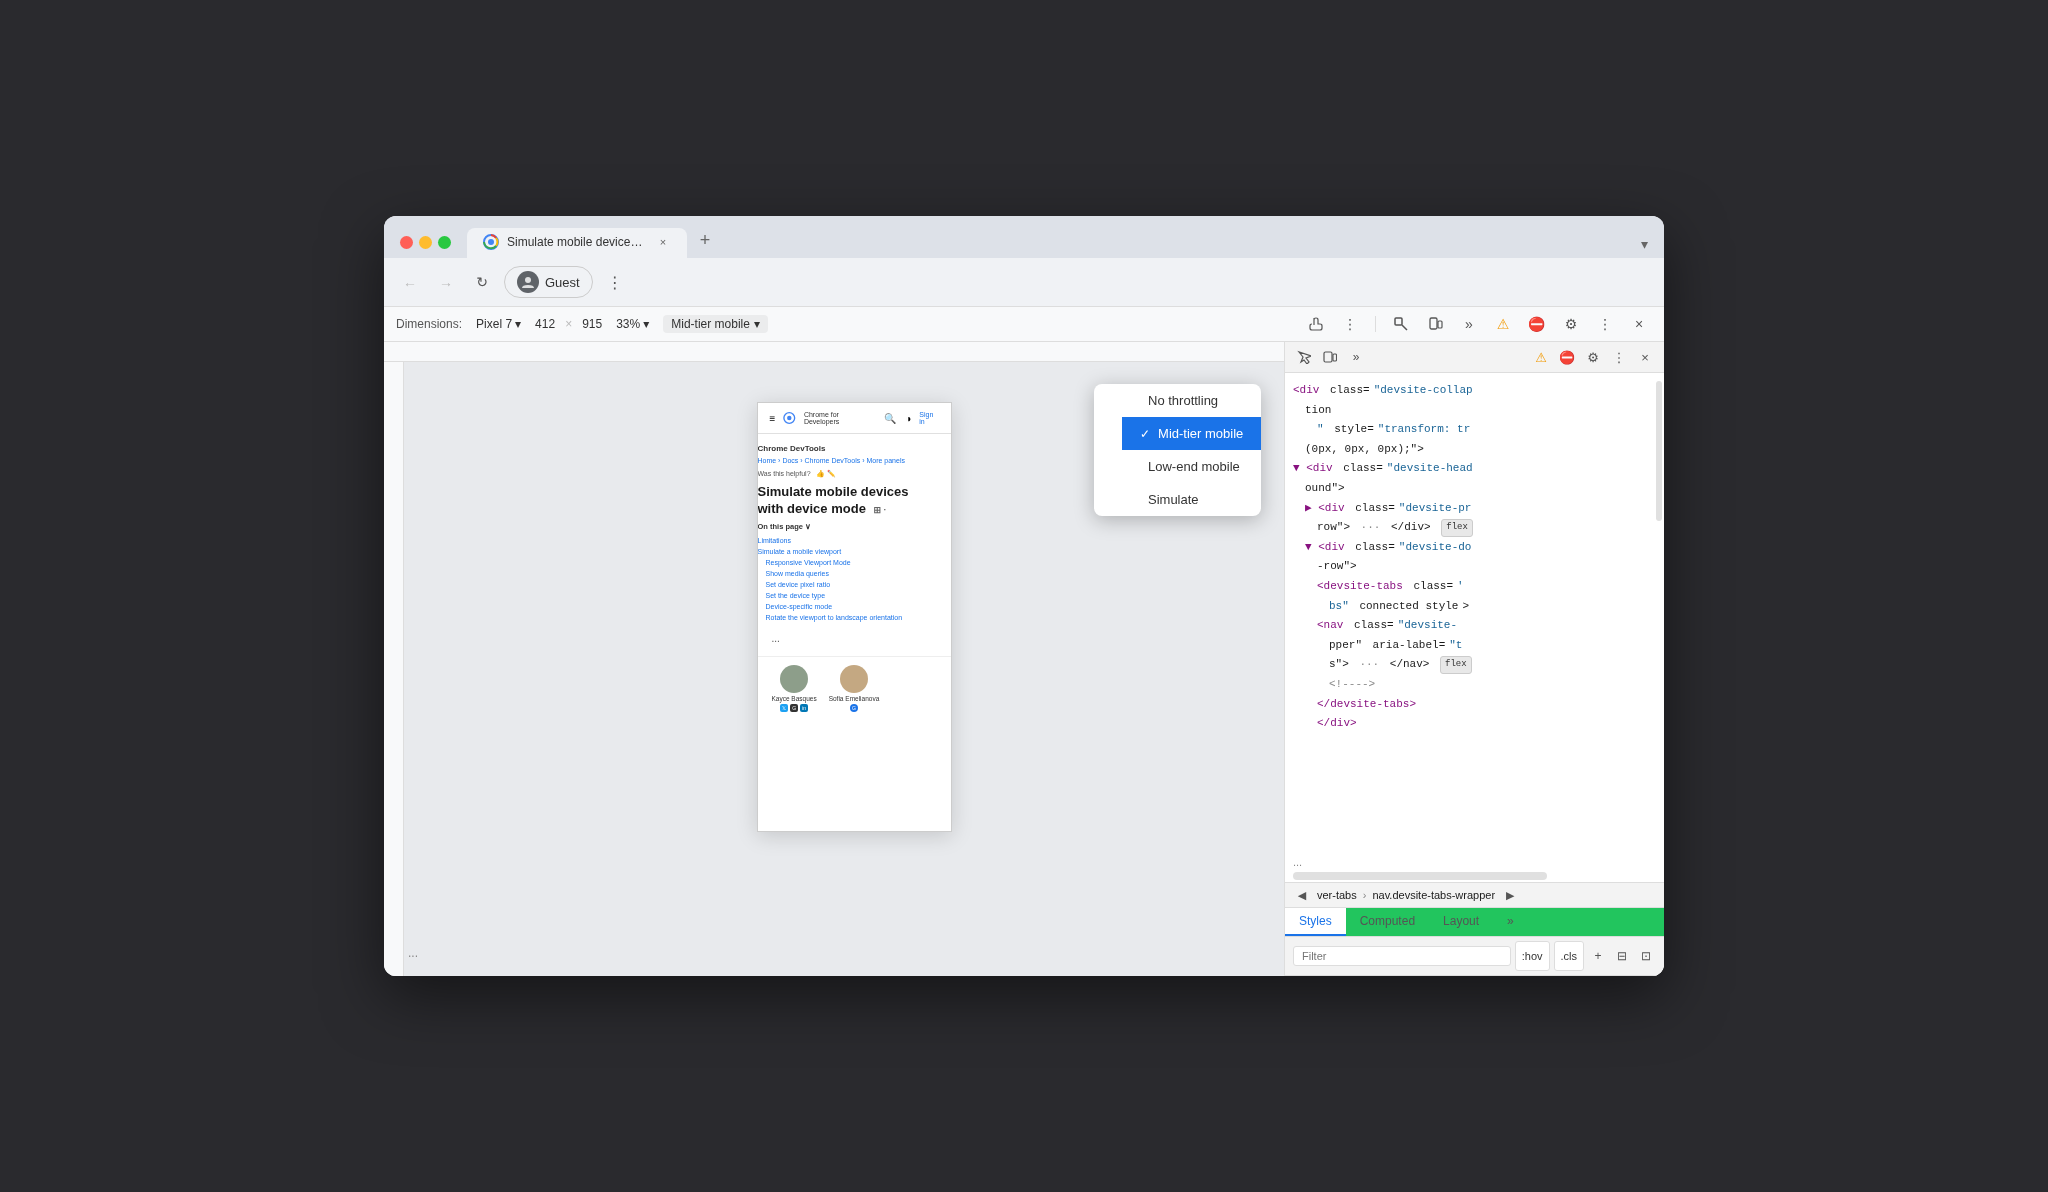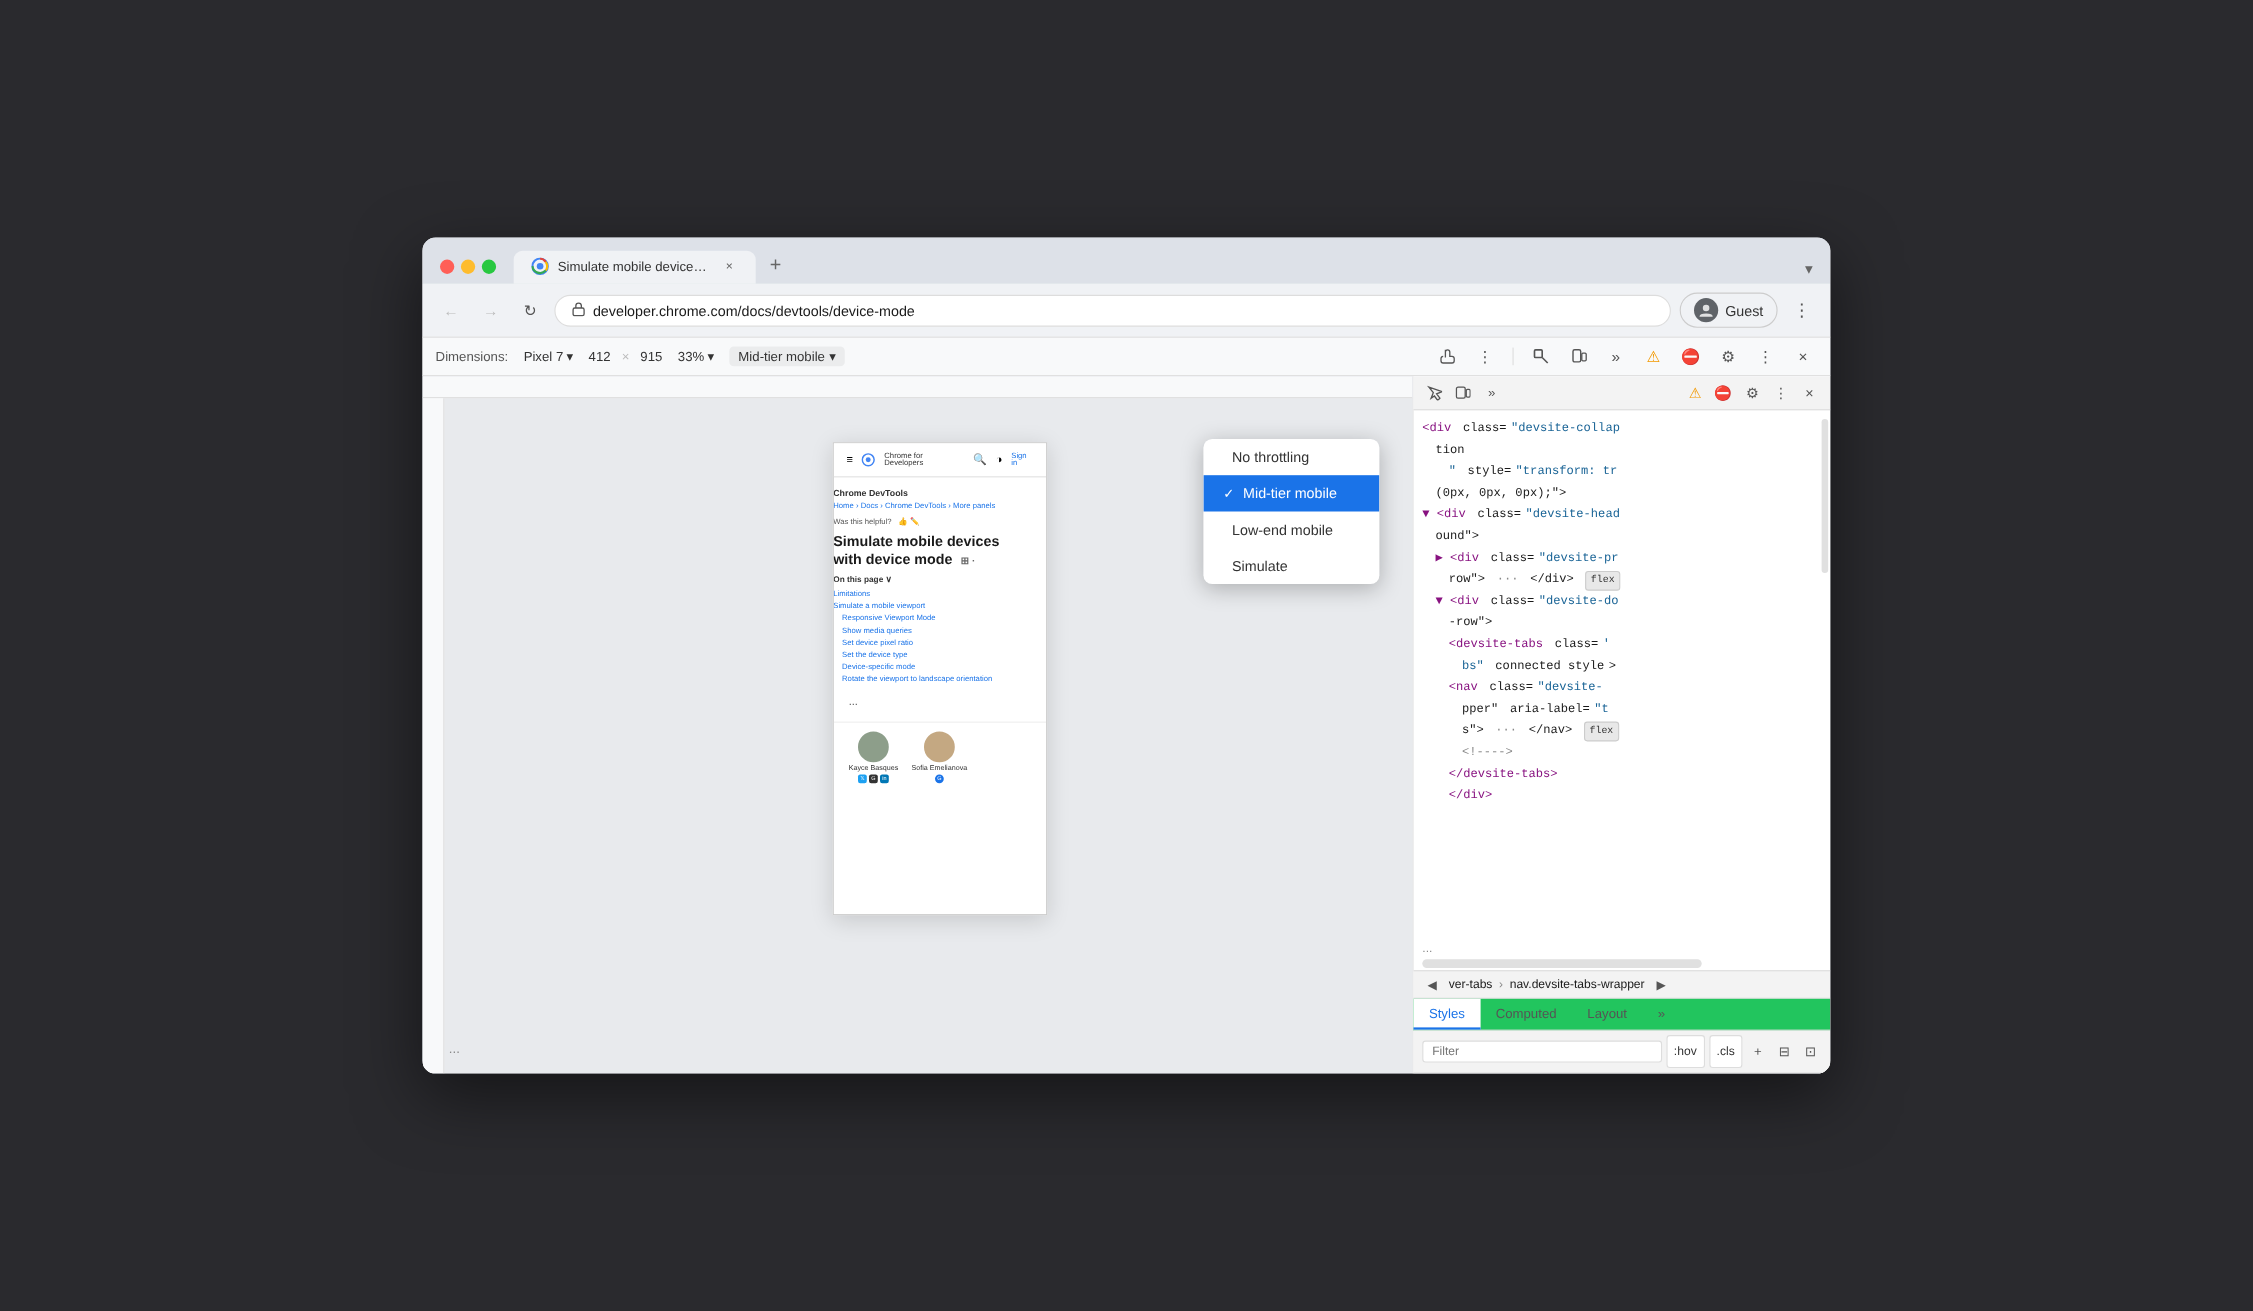--- a/index.html
+++ b/index.html
@@ -341,28 +341,29 @@
       width: 8px;
       height: 8px;
       border-radius: 1px;
       background: #555;
     }
     .site-ellipsis { font-size: 10px; color: #555; padding: 2px 14px; }
 
     
     .throttle-dropdown {
       position: absolute;
-      top: 57px;
+      top: 42px;
       left: 710px;
       background: white;
       border-radius: 8px;
       box-shadow: 0 4px 20px rgba(0,0,0,0.25);
       min-width: 160px;
       z-index: 100;
       overflow: hidden;
+      padding-left: 28px;
     }
     .throttle-item {
       padding: 9px 18px;
       font-size: 13px;
       color: #333;
       cursor: pointer;
       display: flex;
       align-items: center;
       gap: 8px;
     }
@@ -551,29 +552,20 @@
       <div class="tab-new">+</div>
       <div class="dt-panel-spacer"></div>
       <div class="tab-dropdown">▾</div>
     </div>
   </div>
 
   <div class="nav-bar">
     <div class="nav-btn disabled">←</div>
     <div class="nav-btn disabled">→</div>
     <div class="nav-btn">↻</div>
-    <div class="address-bar">
-      <span class="address-icon">
-        <svg width="14" height="14" viewBox="0 0 14 14" fill="none">
-          <rect x="2" y="6" width="10" height="7" rx="1.5" fill="none" stroke="#555" stroke-width="1.2"></rect>
-          <path d="M4.5 6V4a2.5 2.5 0 0 1 5 0v2" stroke="#555" stroke-width="1.2" fill="none"></path>
-        </svg>
-      </span>
-      <span class="address-text">developer.chrome.com/docs/devtools/device-mode</span>
-    </div>
     <div class="profile-btn">
       <div class="profile-icon">
         <svg width="14" height="14" viewBox="0 0 14 14">
           <circle cx="7" cy="5" r="3" fill="white" opacity="0.8"></circle>
           <path d="M1 13 Q1 10 7 10 Q13 10 13 13" fill="white" opacity="0.8"></path>
         </svg>
       </div>
       <span>Guest</span>
     </div>
     <div class="menu-btn">⋮</div>

